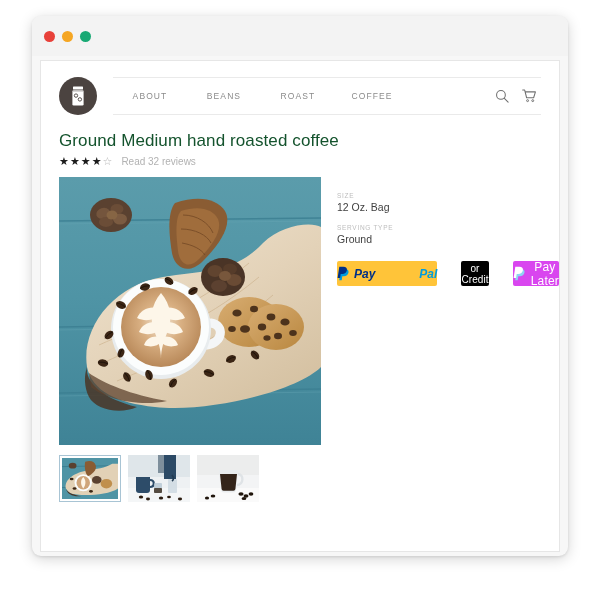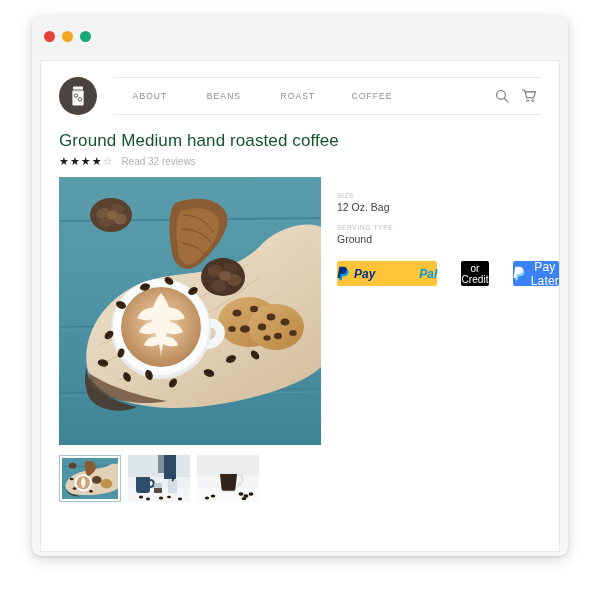--- a/index.html
+++ b/index.html
@@ -145,21 +145,21 @@
   #pay-buttons { margin-top: 16px; display: flex; gap: 24px; }
   .pay-btn {
     height: 25px; border: none; cursor: pointer;
     border-radius: 2px;
     display: flex; align-items: center; justify-content: center;
     width: 100%;
     font-family: "Liberation Sans", sans-serif;
   }
   #btn-paypal { background: #ffc439; }
   #btn-card { background: #000000; }
-  #btn-paylater { background: #3b82f6; }
+  #btn-paylater { background: #d946ef; }
   .card-label { color: #ffffff; font-size: 10px; letter-spacing: 0.1px; }
   .paylater-label {
     color: #ffffff; font-size: 12px; letter-spacing: 0.2px; margin-left: 5px;
   }
   .pp-wordmark { display: flex; align-items: baseline; margin-left: 4px; }
   .pp-pay { color: #003087; font-size: 12px; font-weight: 700; font-style: italic; }
   .pp-pal { color: #009cde; font-size: 12px; font-weight: 700; font-style: italic; margin-left: 44px; }
 </style>
 </head>
 <body>

